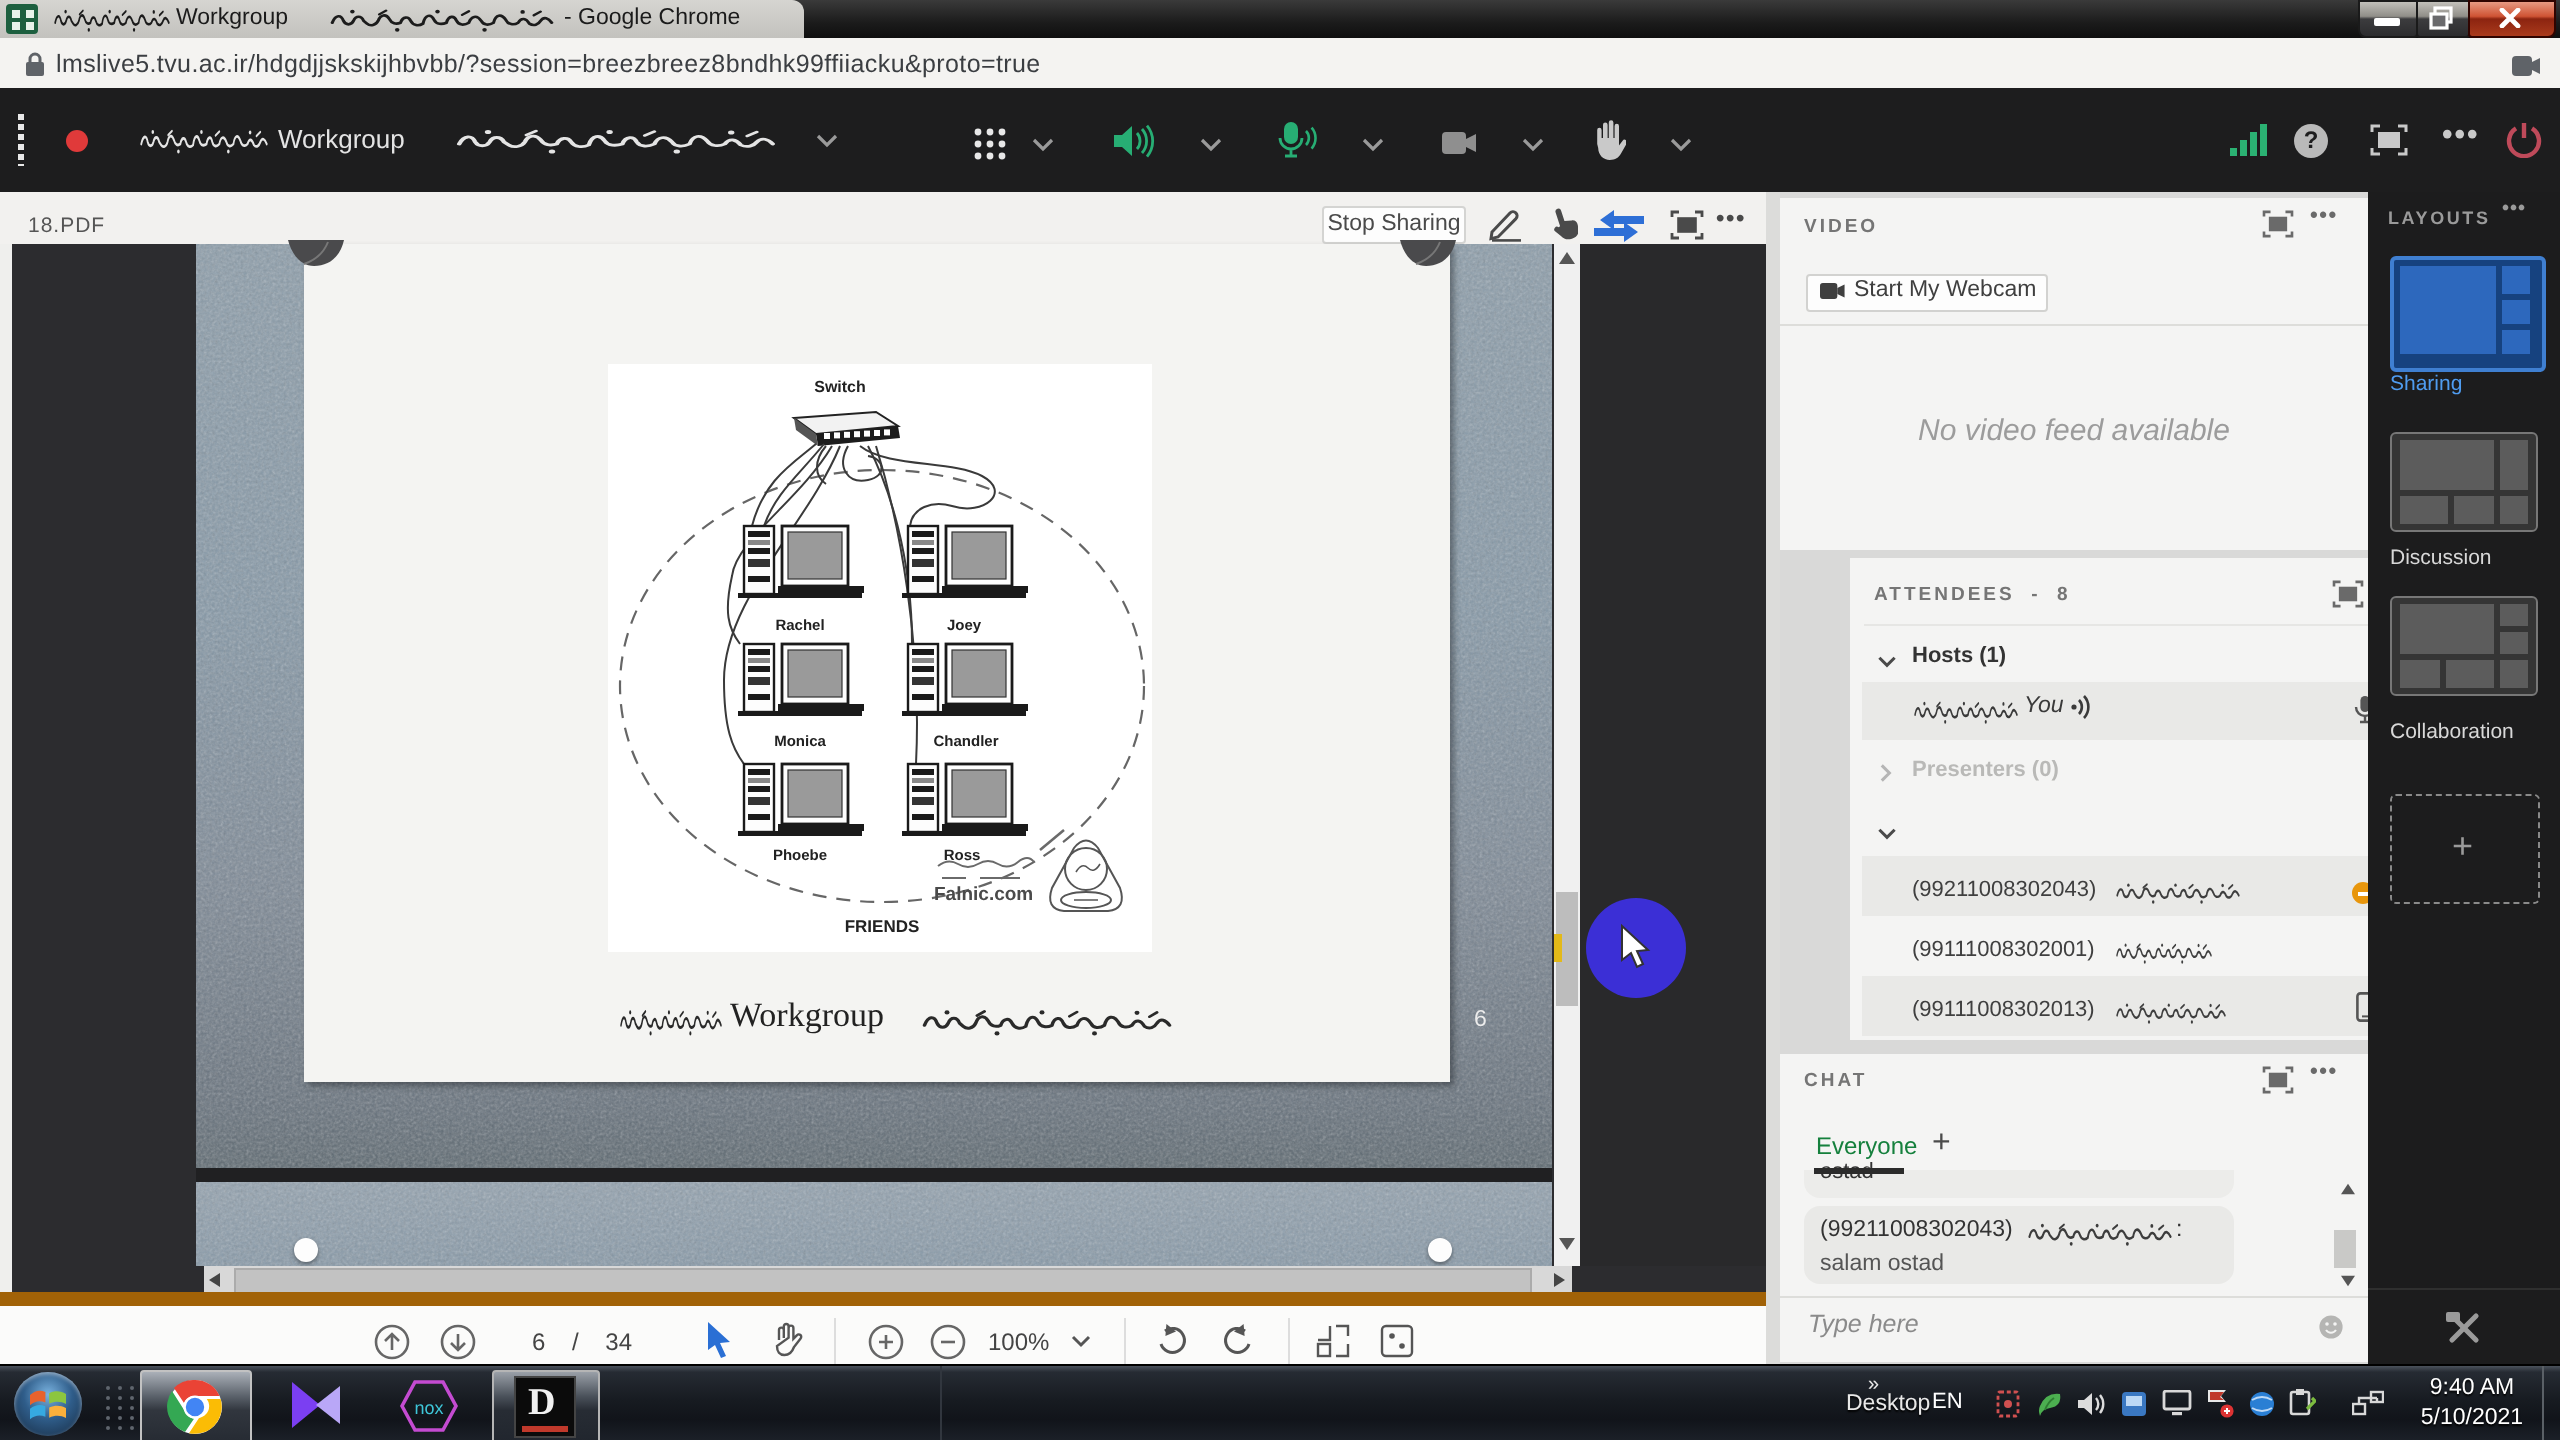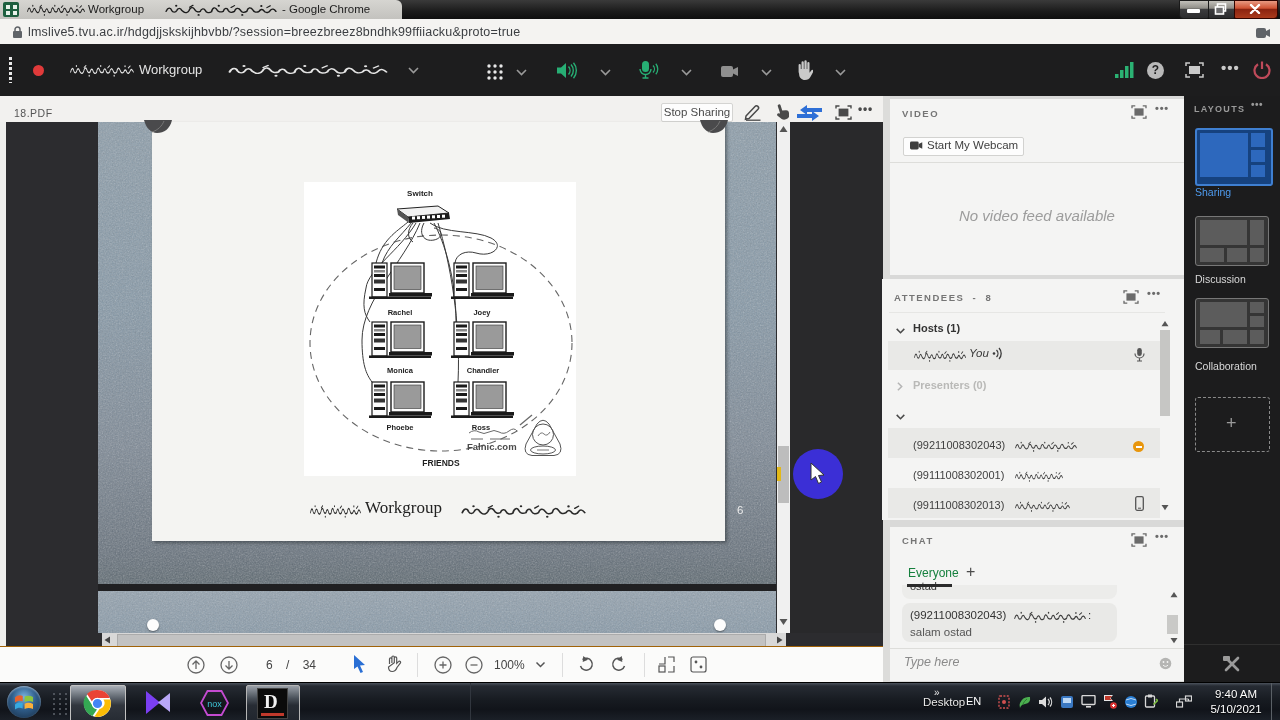--- a/index.html
+++ b/index.html
@@ -287,21 +287,21 @@
     <div class="abs" style="left:102px;top:0;width:684px;height:13px;background:#d8d8d8;"></div>
     <svg class="abs" style="left:104px;top:3px" width="7" height="8" viewBox="0 0 7 8">
           <polygon points="6,0.5 6,7.5 0.5,4" fill="#444"></polygon>
         </svg>
     <svg class="abs" style="left:776px;top:3px" width="7" height="8" viewBox="0 0 7 8">
           <polygon points="1,0.5 1,7.5 6.5,4" fill="#444"></polygon>
         </svg>
     <div class="abs" style="left:117px;top:1px;width:647px;height:11px;background:#c2c2c2;border:1px solid #ababab;"></div>
   </div>
 
-  <div class="abs" style="left:0;top:550px;width:883px;height:36px;background:#fbfbfa;border-top:1px solid #a16207;">
+  <div class="abs" style="left:0;top:550px;width:883px;height:36px;background:#fbfbfa;border-top:7px solid #a16207;">
     <svg class="abs" style="left:187px;top:9px" width="18" height="18" viewBox="0 0 18 18">
           <circle cx="9" cy="9" r="8" fill="none" stroke="#666" stroke-width="1.3"></circle>
           <path d="M9 13 V5 M5.5 8.5 L9 5 L12.5 8.5" stroke="#666" stroke-width="1.3" fill="none"></path>
         </svg>
     <svg class="abs" style="left:220px;top:9px" width="18" height="18" viewBox="0 0 18 18">
           <circle cx="9" cy="9" r="8" fill="none" stroke="#666" stroke-width="1.3"></circle>
           <path d="M9 5 V13 M5.5 9.5 L9 13 L12.5 9.5" stroke="#666" stroke-width="1.3" fill="none"></path>
         </svg>
     <div class="abs" style="left:266px;top:11px;font-size:12px;color:#444;">6&nbsp;&nbsp;&nbsp;&nbsp;/&nbsp;&nbsp;&nbsp;&nbsp;34</div>
     <svg class="abs" style="left:352px;top:7px" width="15" height="20" viewBox="0 0 15 20">
@@ -363,21 +363,21 @@
   <div class="abs" style="left:13px;top:38px;width:119px;height:17px;background:#fdfdfd;border:1px solid #d2d2d0;border-radius:2px;"></div>
   <svg class="abs" style="left:20px;top:42px" width="13" height="9" viewBox="0 0 18 11">
         <rect x="0" y="0" width="12" height="11" rx="2" fill="#3f3f3f"></rect>
         <path d="M12 3.5 L17 1 V10 L12 7.5 Z" fill="#3f3f3f"></path>
       </svg>
   <div class="abs" style="left:37px;top:40px;font-size:11.5px;color:#3f3f3f;">Start My Webcam</div>
   <div class="abs" style="left:0;top:63px;width:294px;height:1px;background:#ddddda;"></div>
   <div class="abs" style="left:0;top:108px;width:294px;height:18px;font-style:italic;font-size:15px;color:#9c9c9c;text-align:center;">No video feed available</div>
 </div>
 
-<div class="abs" style="left:882px;top:279px;width:355px;height:241px;background:#f4f4f3;">
+<div class="abs" style="left:925px;top:279px;width:355px;height:241px;background:#f4f4f3;">
   <div class="abs" style="left:12px;top:13px;font-size:9.5px;font-weight:bold;color:#757575;letter-spacing:1.5px;">ATTENDEES&nbsp; - &nbsp;8</div>
   <svg class="abs" style="left:241px;top:11px" width="16" height="14" viewBox="0 0 17 15">
         <g stroke="#6a6a6a" stroke-width="1.4" fill="none">
           <path d="M1 3.5 V1 H4.5"></path>
           <path d="M12.5 1 H16 V3.5"></path>
           <path d="M16 11.5 V14 H12.5"></path>
           <path d="M4.5 14 H1 V11.5"></path>
         </g>
         <rect x="3.6" y="3.6" width="9.8" height="7.8" fill="#6a6a6a"></rect>
       </svg>

